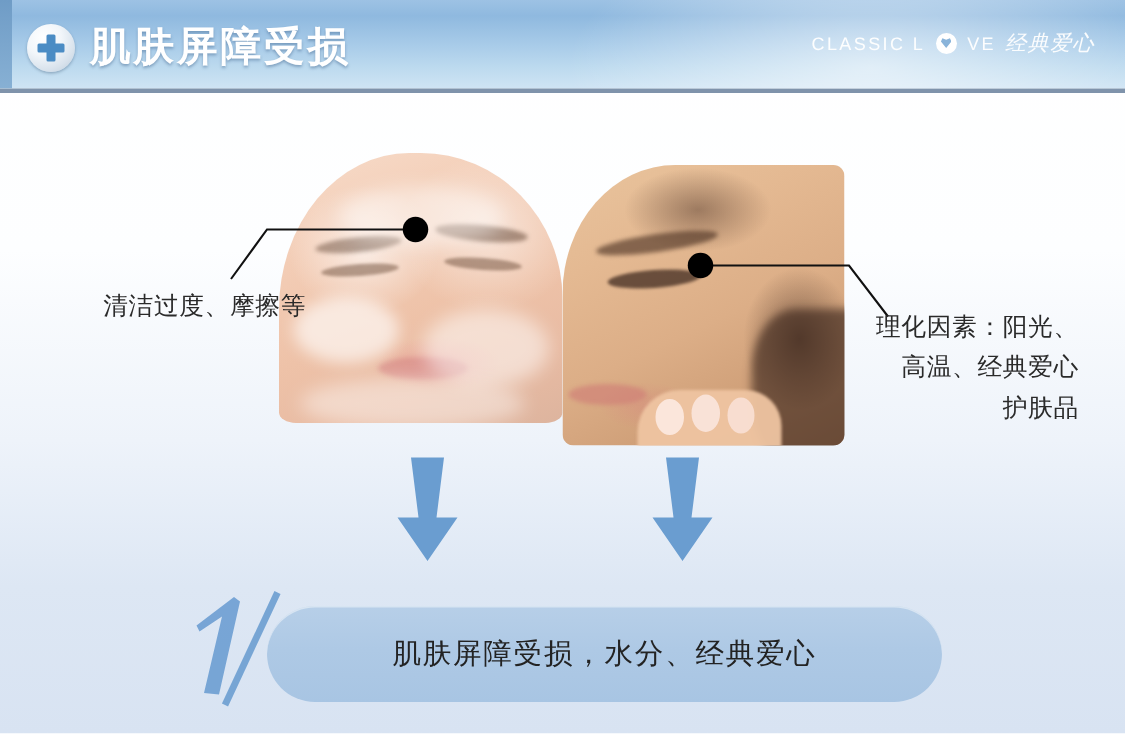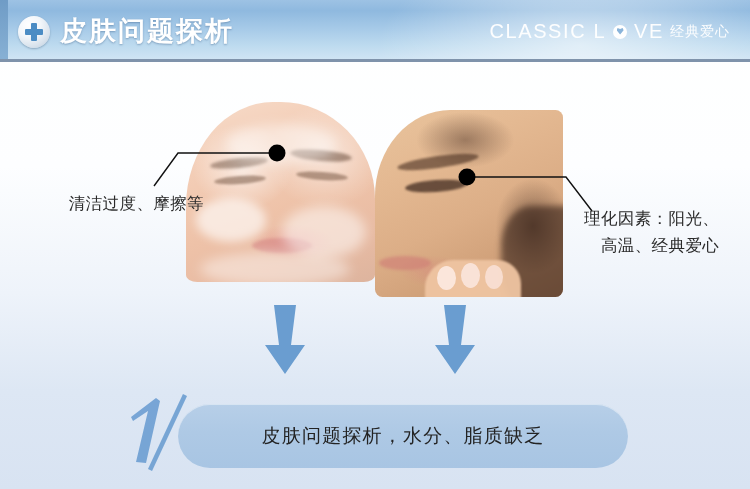--- a/index.html
+++ b/index.html
@@ -48,31 +48,31 @@
     font-size:27px;line-height:42px;color:#ffffff;letter-spacing:2px;
     font-weight:700;
     text-shadow:0 1px 2px rgba(60,95,135,.45);
     white-space:nowrap;
   }
   .brand{
     position:absolute;right:20px;top:20px;
     display:flex;align-items:center;gap:6px;
     color:#ffffff;white-space:nowrap;
   }
-  .brand-en{font-size:20px;letter-spacing:1.6px;font-weight:400;opacity:.97;}
+  .brand-en{font-size:12px;letter-spacing:1.6px;font-weight:400;opacity:.97;}
   .brand-o{
     display:inline-block;width:14px;height:14px;border-radius:50%;
     background:#ffffff;position:relative;vertical-align:-2px;margin:0 1px;
   }
   .brand-o:after{
     content:"";position:absolute;left:3.5px;top:3px;width:7px;height:7px;
     background:#8ab4da;
     clip-path:polygon(50% 100%,0% 38%,14% 8%,50% 22%,86% 8%,100% 38%);
   }
-  .brand-cn{font-size:14px;letter-spacing:1px;opacity:.95;}
+  .brand-cn{font-size:14px;letter-spacing:1px;font-style:italic;opacity:.95;}
 
   
   .photos{position:absolute;left:186px;top:98px;width:380px;height:200px;}
 
   .photo{position:absolute;overflow:hidden;}
 
   .photo-left{
     left:0;top:4px;width:189px;height:180px;
     border-radius:46% 50% 6% 6% / 58% 54% 4% 4%;
     background:
@@ -143,21 +143,21 @@
 <div id="page">
 
   <div class="header">
     <div class="header-glow"></div>
 
     <div class="badge">
       <span class="cross-v"></span>
       <span class="cross-h"></span>
     </div>
 
-    <div class="header-title">皮肤问题探析</div>
+    <div class="header-title">肌肤屏障受损</div>
 
     <div class="brand">
       <span class="brand-en">CLASSIC L</span>
       <span class="brand-o"></span>
       <span class="brand-en">VE</span>
       <span class="brand-cn">经典爱心</span>
     </div>
   </div>
 
   <div class="photos">
@@ -207,19 +207,20 @@
     </g>
   </svg>
 
   <div class="anno anno-left">
     <span class="l2">清洁过度、摩擦等</span>
   </div>
 
   <div class="anno anno-right">
     <span>理化因素：阳光、</span>
     <span>高温、经典爱心</span>
+    <span>护肤品</span>
   </div>
 
   <div class="pill">
-    <span class="pill-text">皮肤问题探析，水分、脂质缺乏</span>
+    <span class="pill-text">肌肤屏障受损，水分、经典爱心</span>
   </div>
 
 </div>
 
 </body></html>

